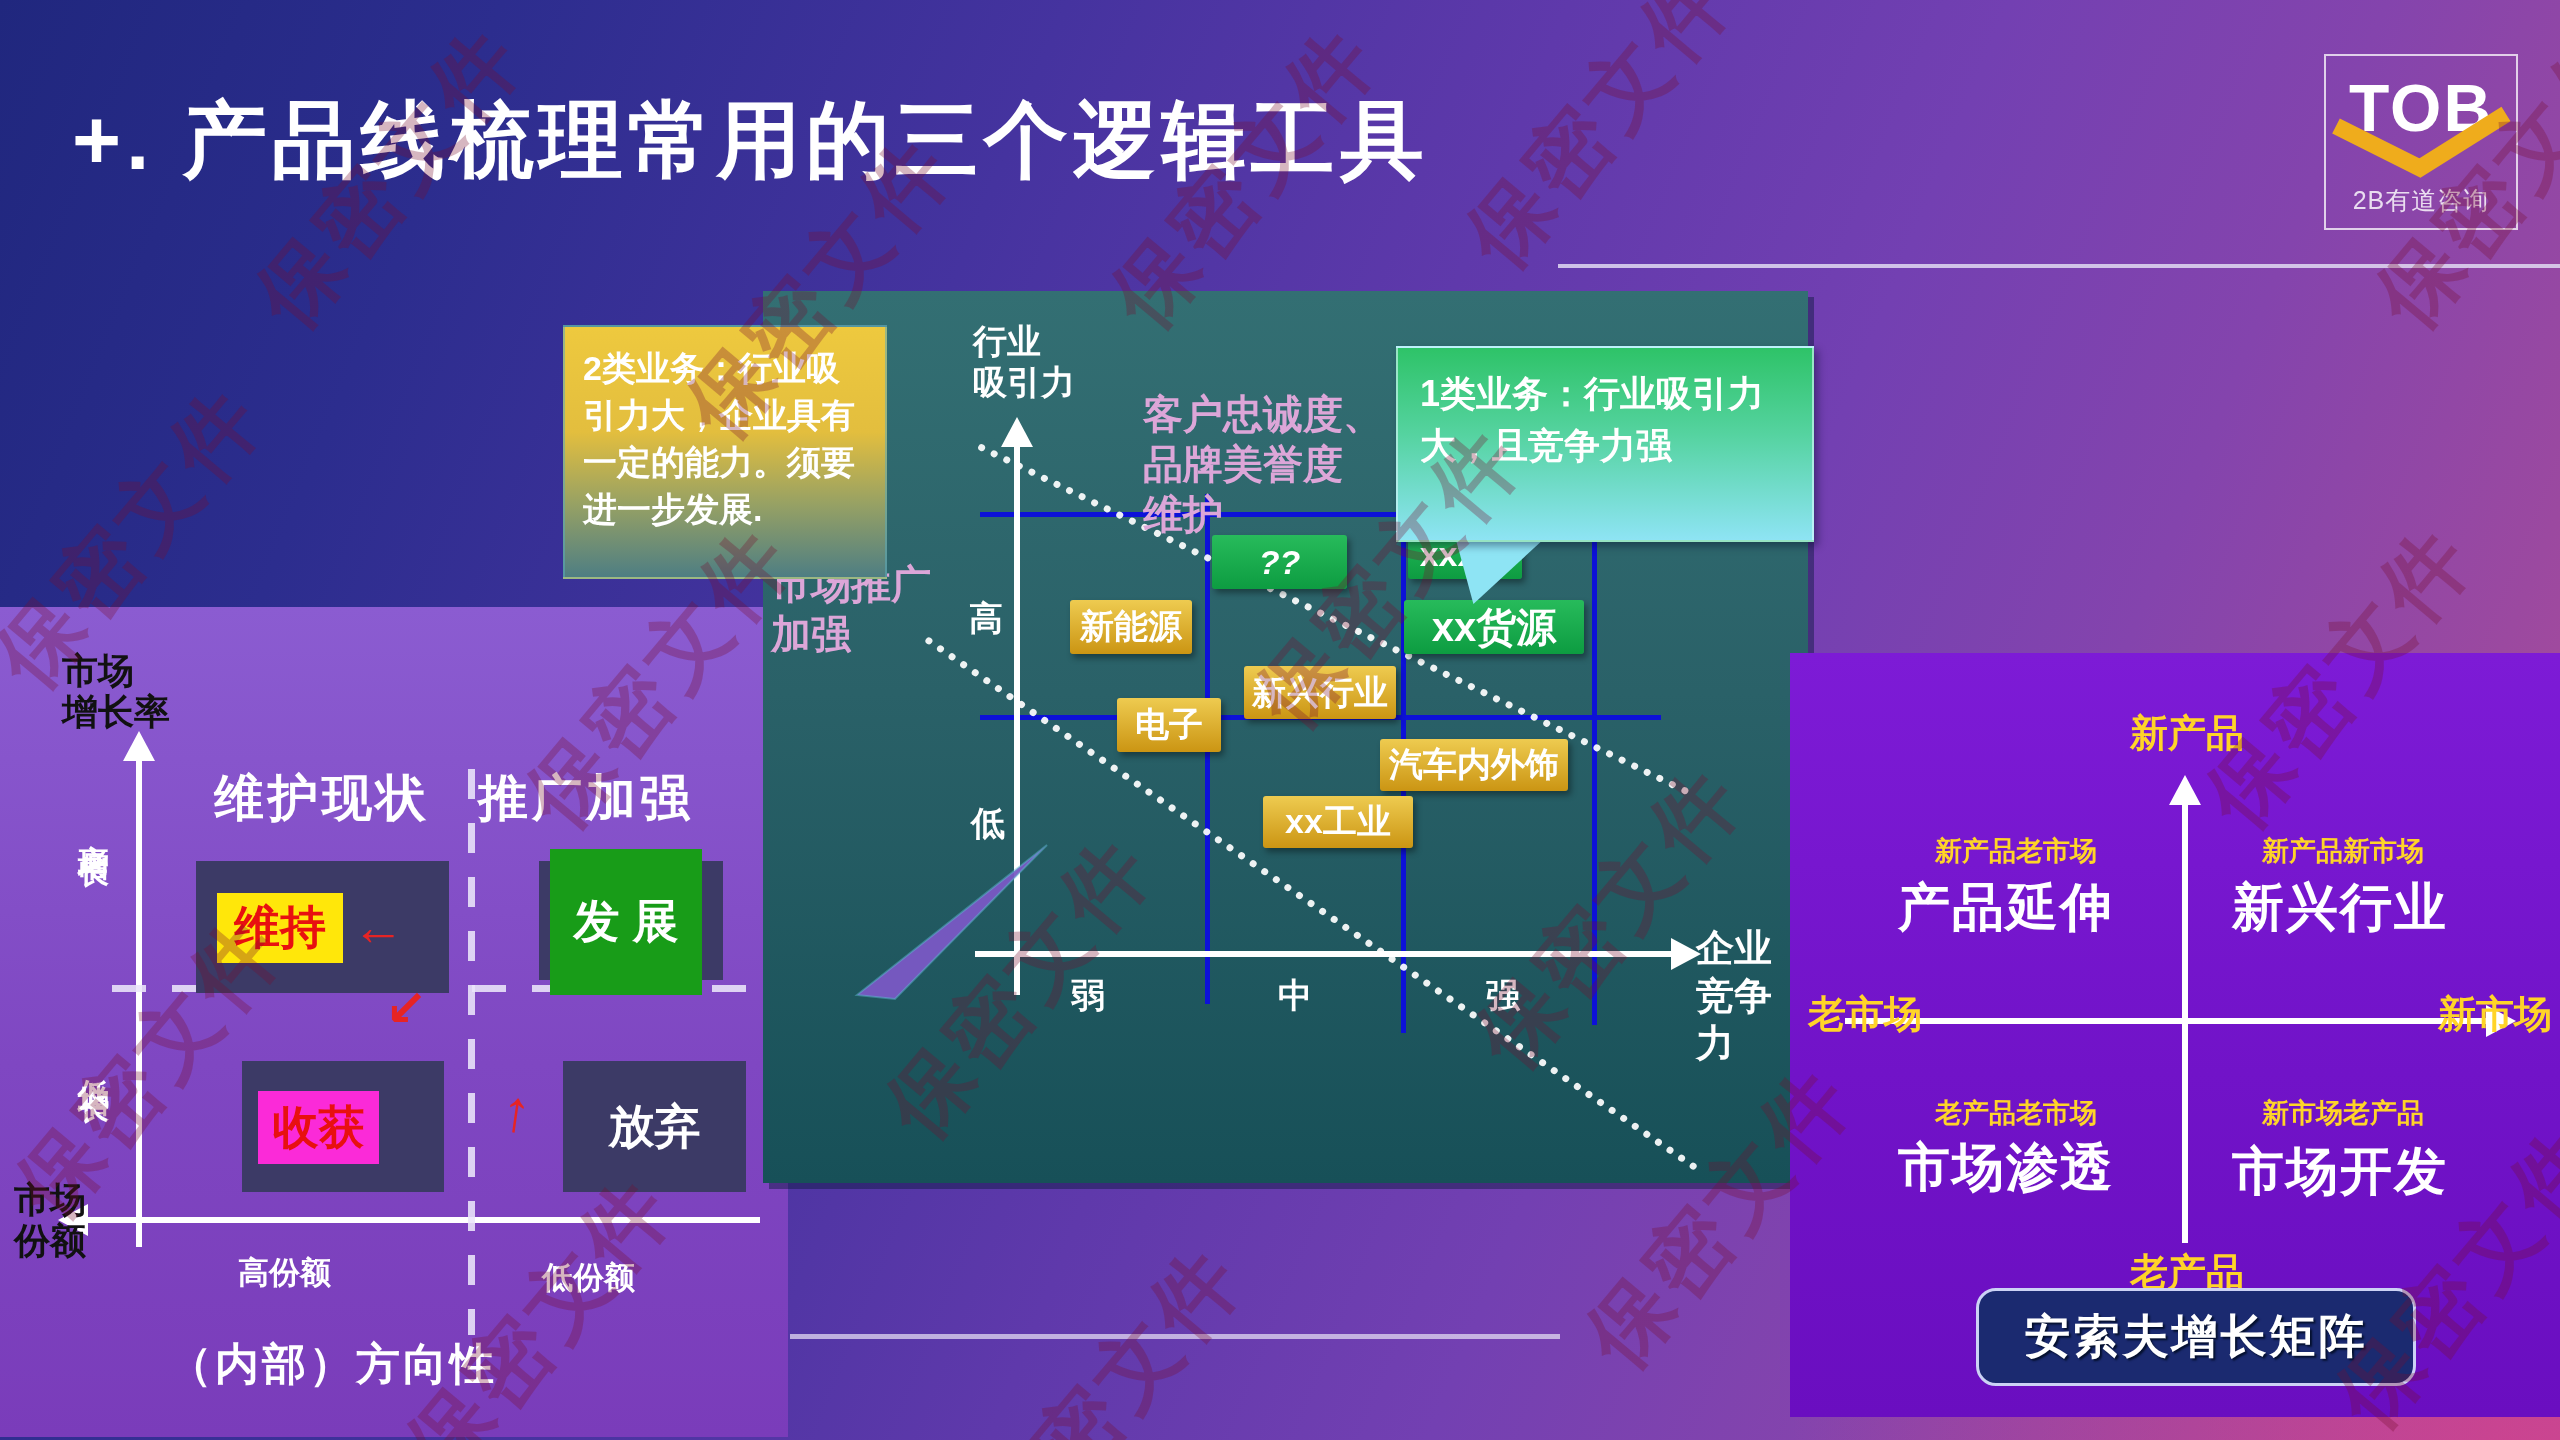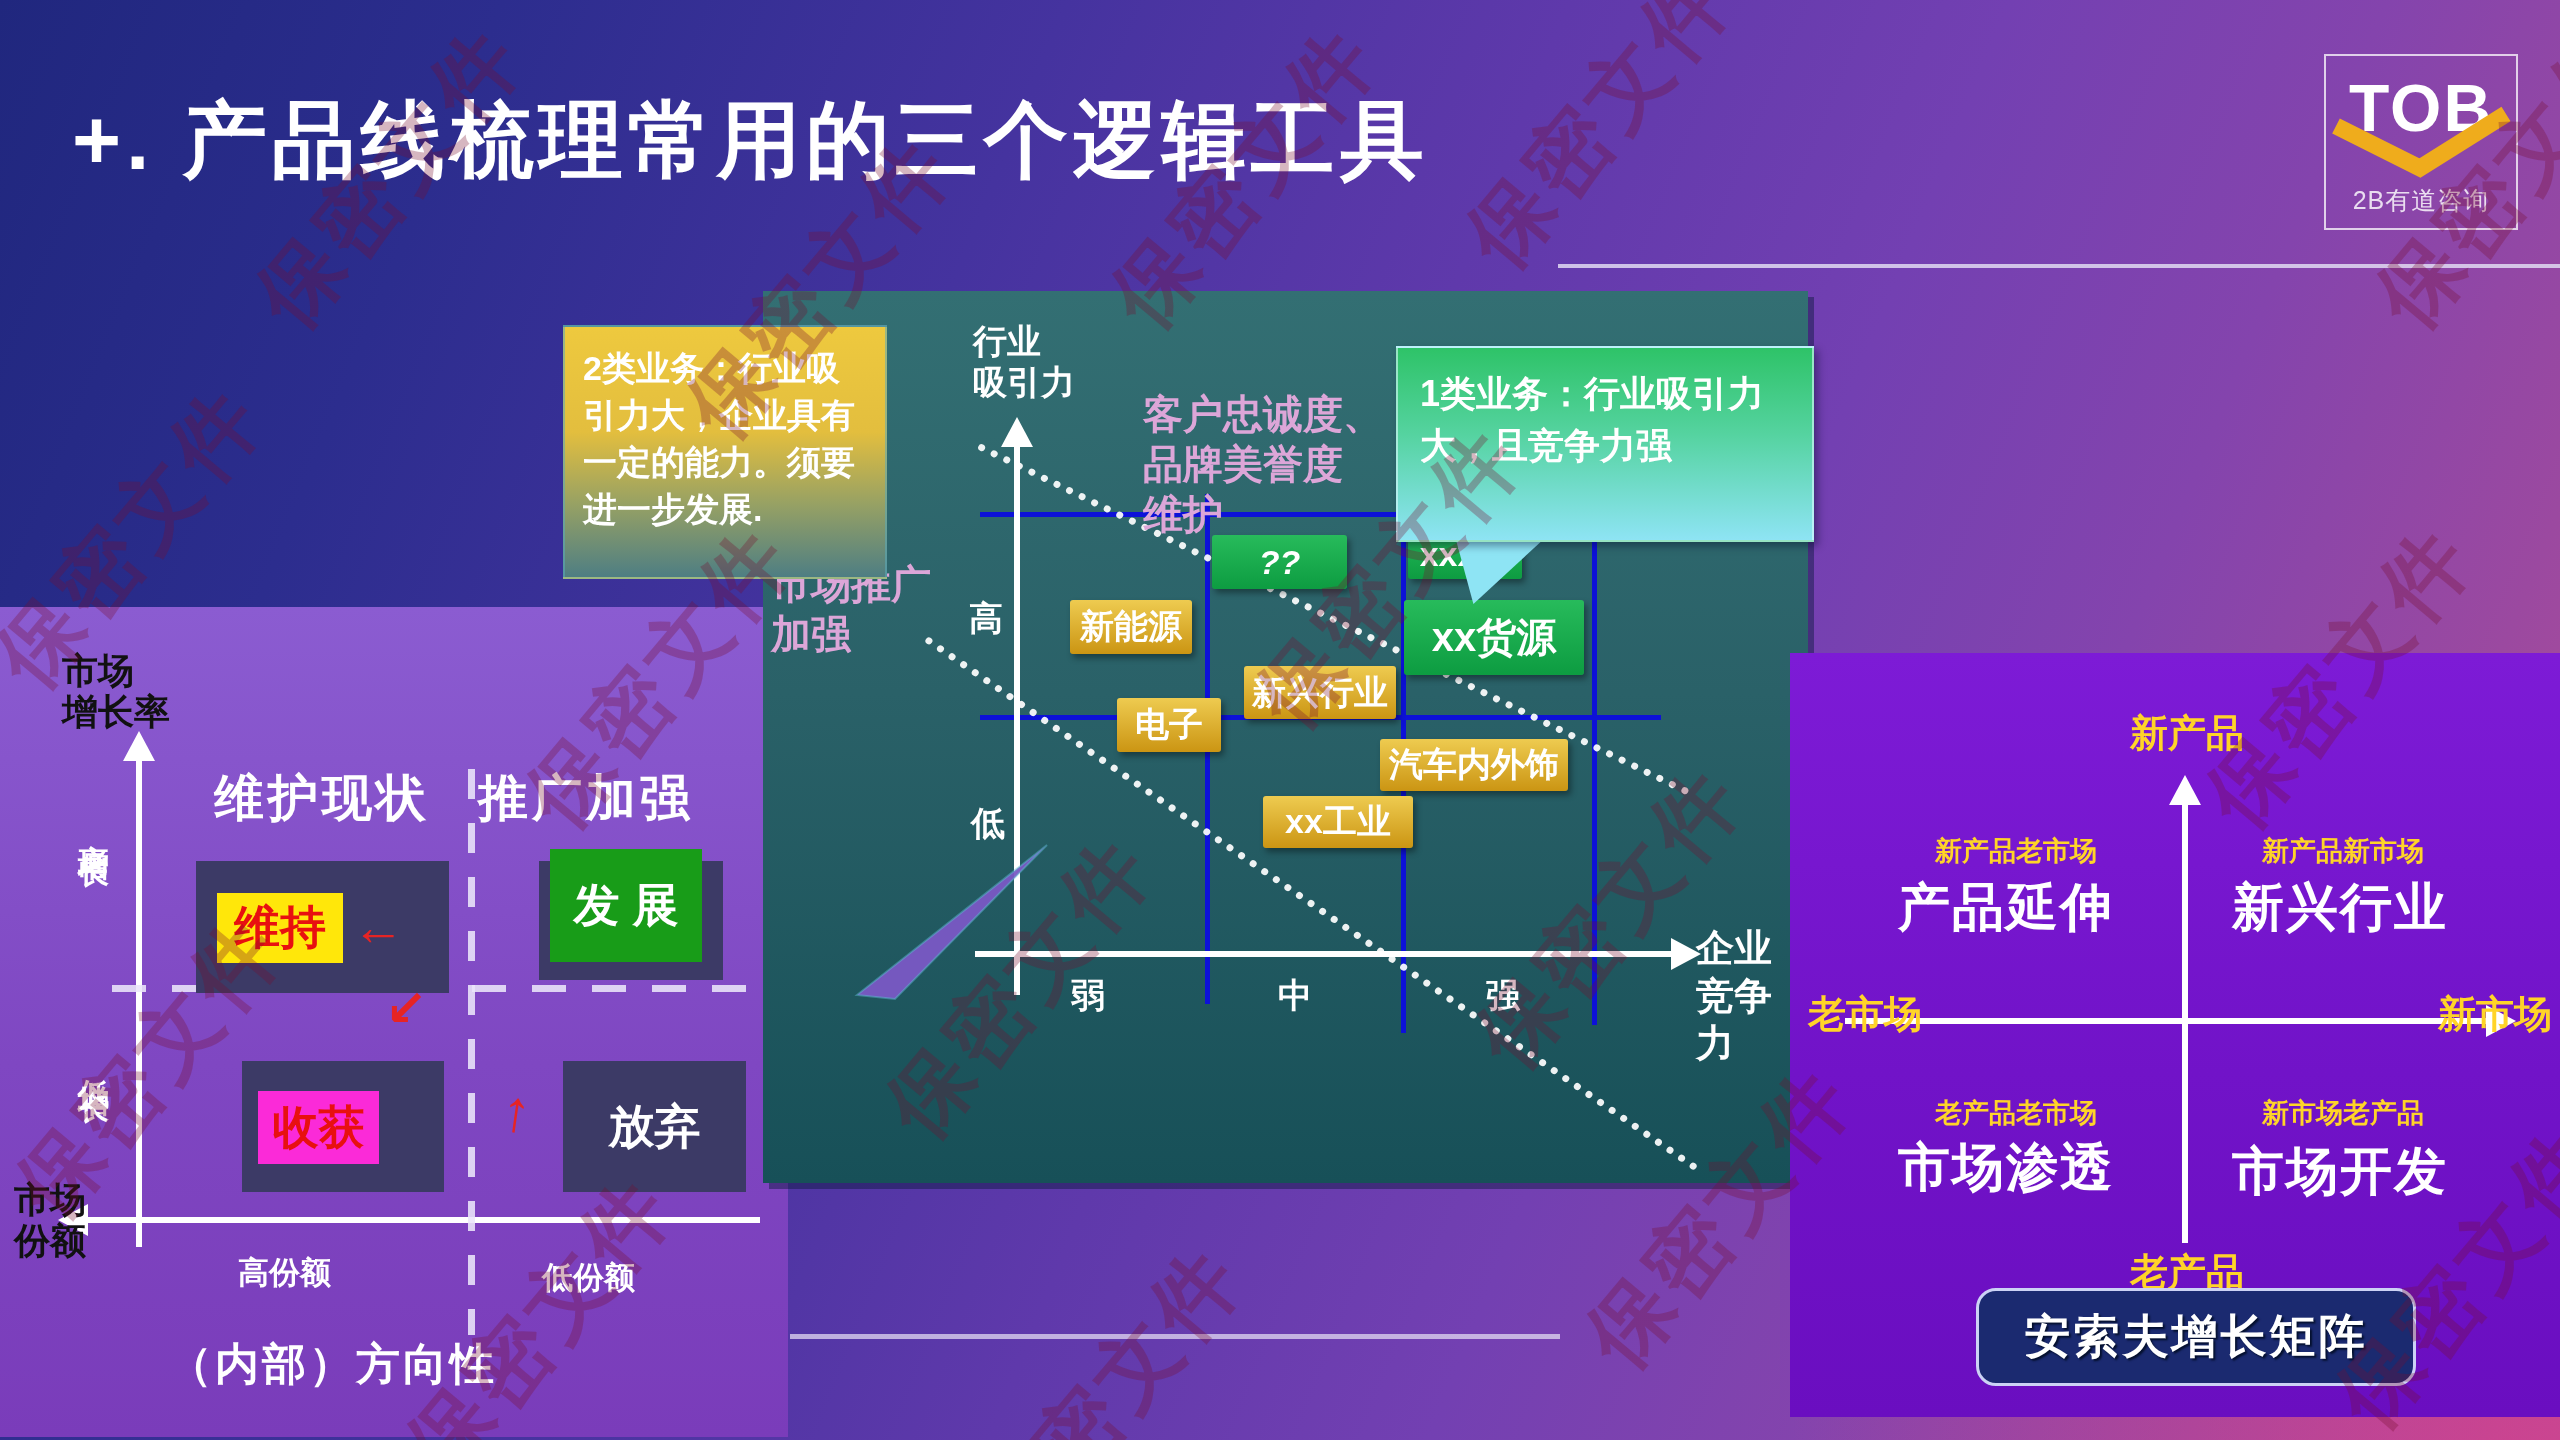--- a/index.html
+++ b/index.html
@@ -108,21 +108,21 @@
     <div class="abs whd" style="left:214px;top:158px;font-size:50px;letter-spacing:4px;">维护现状</div>
     <div class="abs whd" style="left:478px;top:158px;font-size:50px;letter-spacing:4px;">推广加强</div>
 
     <div class="dash-v" style="left:468px;top:162px;height:566px;"></div>
     <div class="dash-h" style="left:112px;top:378px;width:676px;"></div>
 
     <div class="dark-rect" style="left:196px;top:254px;width:253px;height:132px;"></div>
     <div class="cell" style="left:217px;top:286px;width:126px;height:70px;background:#ffe70a;color:#e81010;font-size:46px;">维持</div>
     <div class="red-glyph" style="left:352px;top:290px;font-size:52px;">←</div>
     <div class="dark-rect" style="left:539px;top:254px;width:184px;height:119px;"></div>
-    <div class="cell" style="left:550px;top:242px;width:152px;height:113px;background:#189c18;color:#fff;font-size:46px;">发 展</div>
+    <div class="cell" style="left:550px;top:242px;width:152px;height:146px;background:#189c18;color:#fff;font-size:46px;">发 展</div>
     <div class="dark-rect" style="left:242px;top:454px;width:202px;height:131px;"></div>
     <div class="cell" style="left:258px;top:484px;width:121px;height:73px;background:#fb2ad8;color:#e81010;font-size:46px;">收获</div>
     <div class="cell dark-rect" style="left:563px;top:454px;width:183px;height:131px;color:#fff;font-size:46px;">放弃</div>
 
     <div class="red-glyph" style="left:385px;top:372px;font-size:50px;">↙</div>
     <div class="red-glyph" style="left:502px;top:470px;font-size:58px;transform:rotate(8deg);">↑</div>
 
     <div class="abs caption" style="left:168px;top:728px;font-size:44px;">（内部）方向性</div>
   </div>
 
@@ -163,21 +163,21 @@
       <span style="display:block;">维护</span>
     </div>
     <div class="abs pink" style="left:8px;top:268px;">
       <span style="display:block;">市场推广</span>
       <span style="display:block;">加强</span>
     </div>
 
     <div class="grn-box" style="left:449px;top:244px;width:135px;height:54px;font-style:italic;">??</div>
     <div class="grn-box" style="left:645px;top:239px;width:114px;height:49px;">xxx装</div>
     <div class="gold-box" style="left:307px;top:309px;width:122px;height:54px;">新能源</div>
-    <div class="grn-box" style="left:641px;top:309px;width:180px;height:75px;font-size:40px;">xx货源</div>
+    <div class="grn-box" style="left:641px;top:309px;width:180px;height:54px;font-size:40px;">xx货源</div>
     <div class="gold-box" style="left:481px;top:375px;width:152px;height:53px;">新兴行业</div>
     <div class="gold-box" style="left:354px;top:407px;width:104px;height:54px;">电子</div>
     <div class="gold-box" style="left:617px;top:448px;width:188px;height:52px;">汽车内外饰</div>
     <div class="gold-box" style="left:500px;top:505px;width:150px;height:52px;">xx工业</div>
   </div>
 
   <div class="abs panel-right">
     <div class="vline" style="left:392px;top:150px;width:6px;height:440px;"></div>
     <div class="arr" style="left:379px;top:122px;border-left:16px solid transparent;border-right:16px solid transparent;border-bottom:30px solid #fff;"></div>
     <div class="hline" style="left:55px;top:365px;width:645px;height:6px;"></div>

